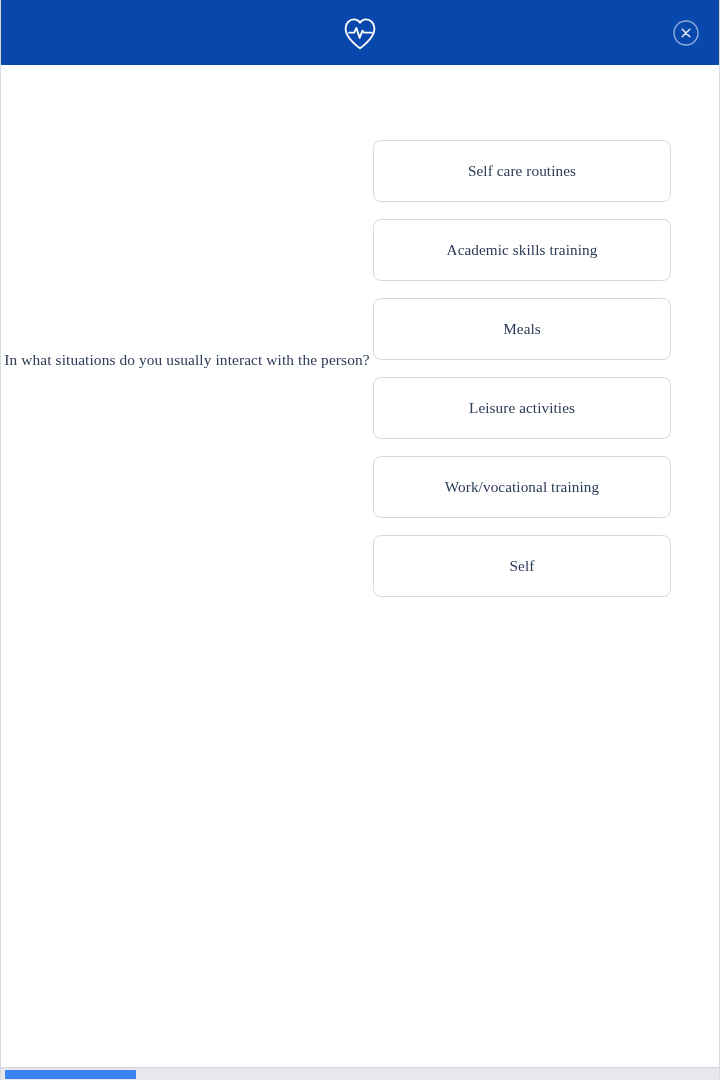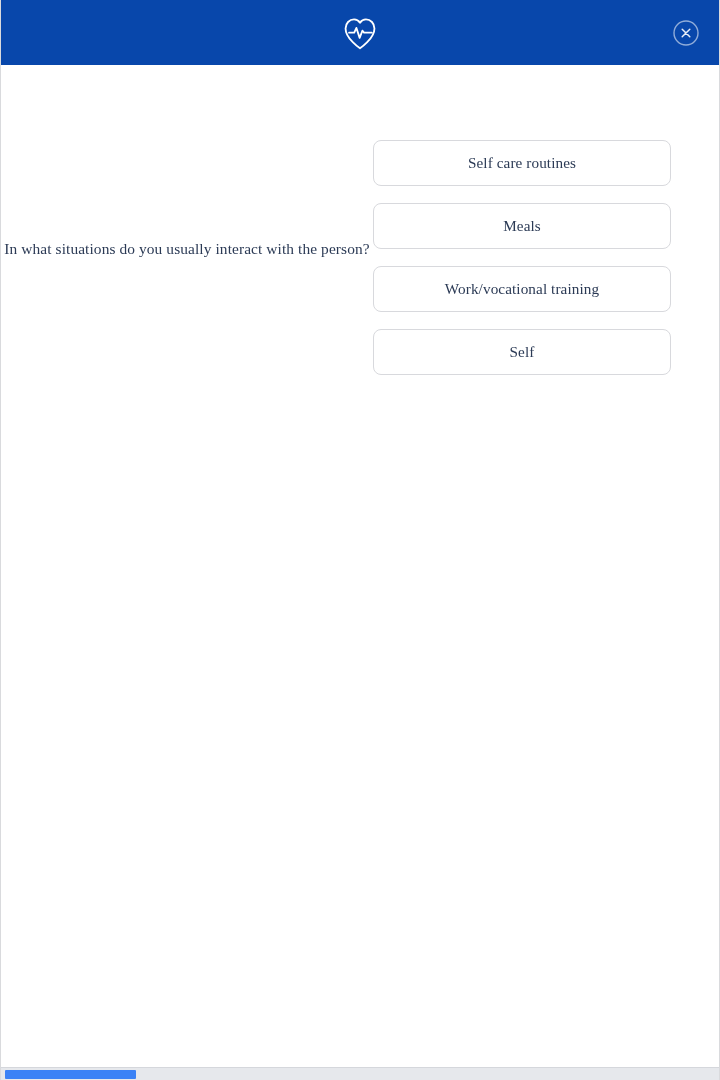--- a/index.html
+++ b/index.html
@@ -80,21 +80,21 @@
   .options {
     margin-top: 18px;
     width: 298px;
     display: flex;
     flex-direction: column;
     gap: 17px;
   }
 
   .option-card {
     width: 298px;
-    height: 46px;
+    height: 62px;
     background: #ffffff;
     border: 1px solid #d8d9dd;
     border-radius: 8px;
     display: flex;
     align-items: center;
     justify-content: center;
     cursor: pointer;
     padding: 0 0;
   }
 
@@ -153,26 +153,32 @@
   <div class="content">
 
     <div class="question">In what situations do you usually interact with the person?</div>
 
     <div class="options">
 
       <div class="option-card">
         <span class="option-label">Self care routines</span>
       </div>
 
+      <div class="option-card">
+        <span class="option-label">Academic skills training</span>
+      </div>
 
       <div class="option-card">
         <span class="option-label">Meals</span>
       </div>
 
 
+      <div class="option-card">
+        <span class="option-label">Leisure activities</span>
+      </div>
 
       <div class="option-card">
         <span class="option-label">Work/vocational training</span>
       </div>
 
 
       <div class="option-card">
         <span class="option-label">Self</span>
       </div>
 

